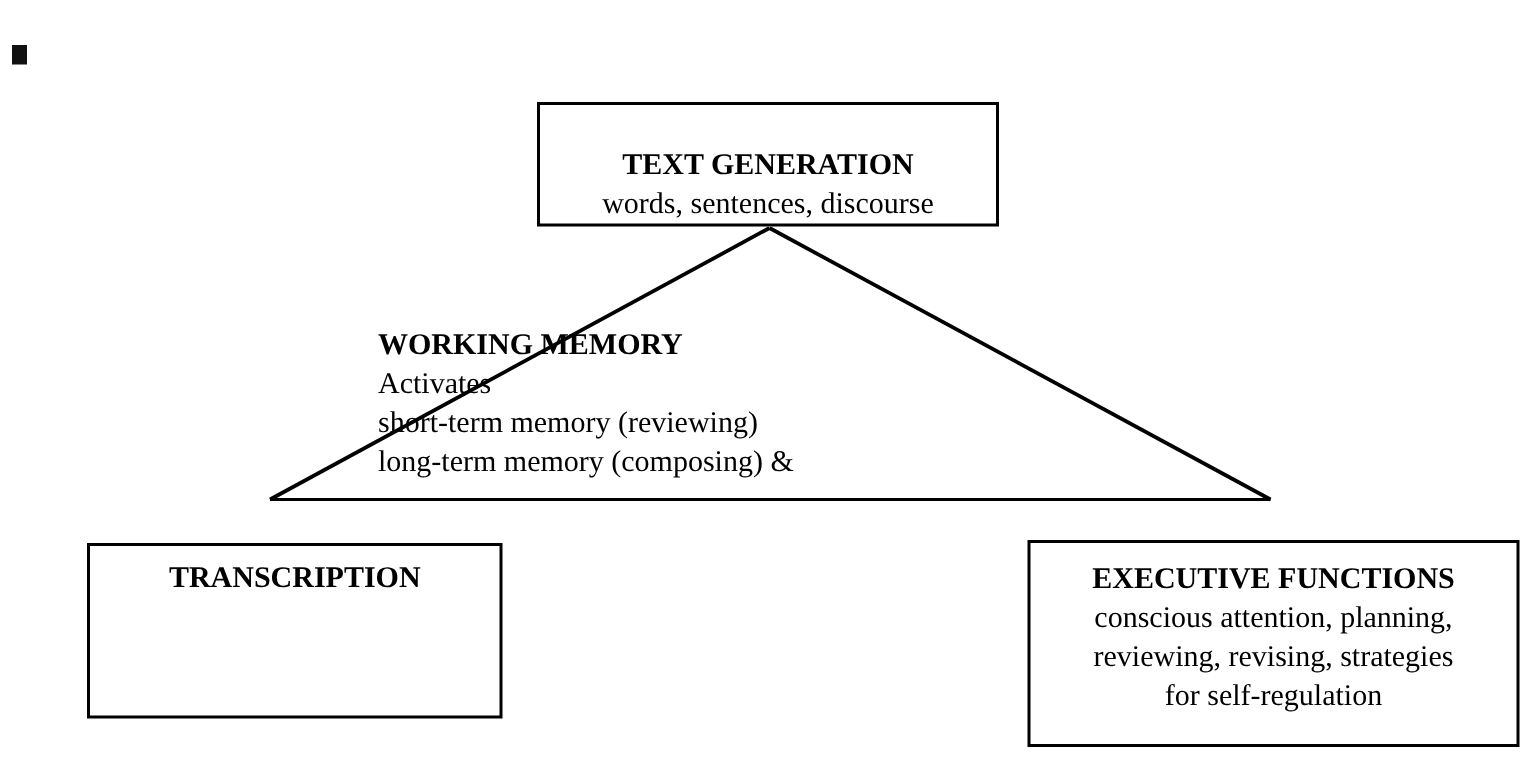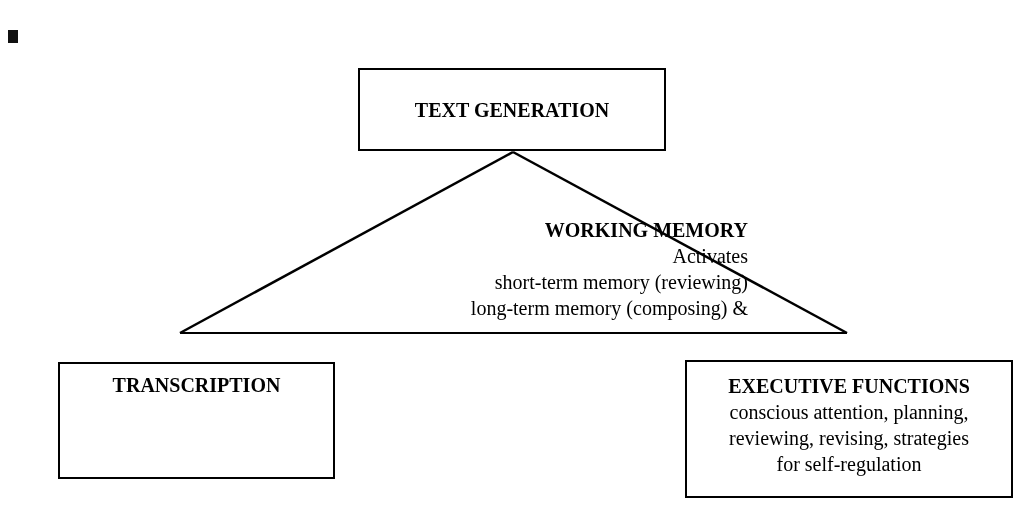--- a/index.html
+++ b/index.html
@@ -40,42 +40,42 @@
     display: flex;
     flex-direction: column;
     align-items: center;
     text-align: center;
   }
   .box-top {
     left: 358px;
     top: 68px;
     width: 308px;
     height: 83px;
-    justify-content: center;
+    justify-content: flex-end;
   }
   .box-left {
     left: 58px;
     top: 362px;
     width: 277px;
     height: 117px;
     padding-top: 8px;
   }
   .box-right {
     left: 685px;
     top: 360px;
     width: 328px;
     height: 138px;
     padding-top: 11px;
   }
   .wm {
     position: absolute;
-    left: 236px;
+    left: 252px;
     top: 217px;
     width: 512px;
-    text-align: right;
+    text-align: left;
   }
   .node-title {
     font-weight: bold;
     font-size: 20px;
     line-height: 26px;
     white-space: pre-wrap;
   }
   .node-line {
     font-size: 20px;
     line-height: 26px;
@@ -90,20 +90,21 @@
   <svg class="tri" width="1024" height="513" viewBox="0 0 1024 513">
     <line x1="513" y1="152" x2="180" y2="333" stroke-width="2.5"></line>
     <line x1="513" y1="152" x2="847" y2="333" stroke-width="2.5"></line>
     <line x1="180" y1="333" x2="847" y2="333" stroke-width="2"></line>
   </svg>
 
   <div class="ink"></div>
 
   <div class="box box-top">
     <div class="node-title">TEXT GENERATION</div>
+    <div class="node-line">words, sentences, discourse</div>
   </div>
 
   <div class="wm">
     <div class="node-title">WORKING MEMORY</div>
     <div class="node-line">Activates</div>
     <div class="node-line">short-term memory (reviewing)</div>
     <div class="node-line">long-term memory (composing) &amp;</div>
   </div>
 
   <div class="box box-left">

